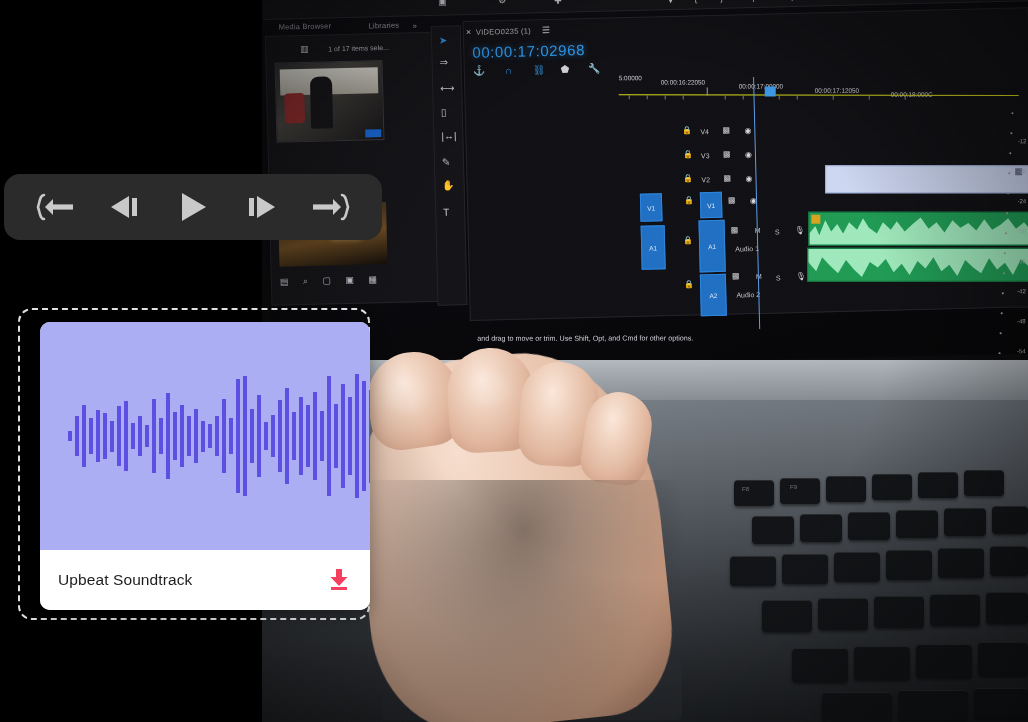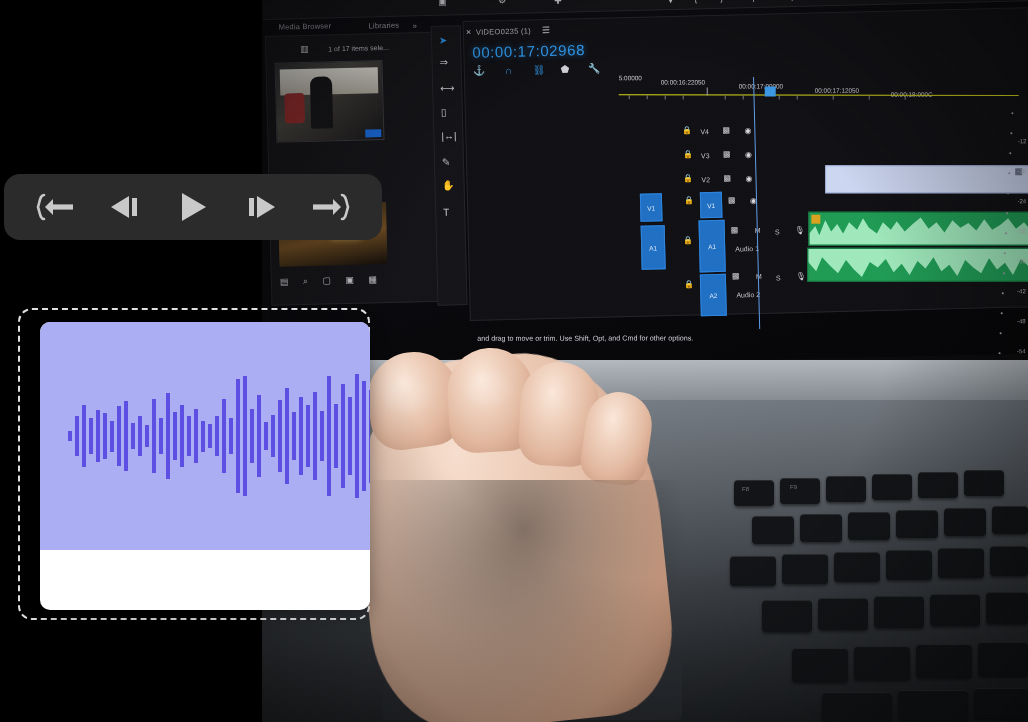--- a/index.html
+++ b/index.html
@@ -489,17 +489,29 @@
             <div class="wbar" style="height: 119.231px; background: rgb(94, 79, 227);"></div>
             <div class="wbar" style="height: 64.3846px; background: rgb(94, 79, 227);"></div>
             <div class="wbar" style="height: 104.923px; background: rgb(94, 79, 227);"></div>
             <div class="wbar" style="height: 78.6923px; background: rgb(94, 79, 227);"></div>
             <div class="wbar" style="height: 124px; background: rgb(94, 79, 227);"></div>
             <div class="wbar" style="height: 109.692px; background: rgb(94, 79, 227);"></div>
             <div class="wbar" style="height: 93px; background: rgb(94, 79, 227);"></div>
           </div>
       </div>
 
+      <div class="card-foot">
+        <span class="card-title">Upbeat Soundtrack</span>
+        <button class="dl-btn" aria-label="Download">
+          <span>
+            <svg width="24" height="24" viewBox="0 0 24 24">
+              <rect x="9" y="2" width="6" height="9" fill="#F43F5E"></rect>
+              <path d="M3.5 10 L20.5 10 L12 19 Z" fill="#F43F5E"></path>
+              <rect x="4" y="20" width="16" height="3" fill="#F43F5E"></rect>
+            </svg>
+          </span>
+        </button>
+      </div>
 
     </div>
   </div>
 
 </div>
 
 </body></html>

